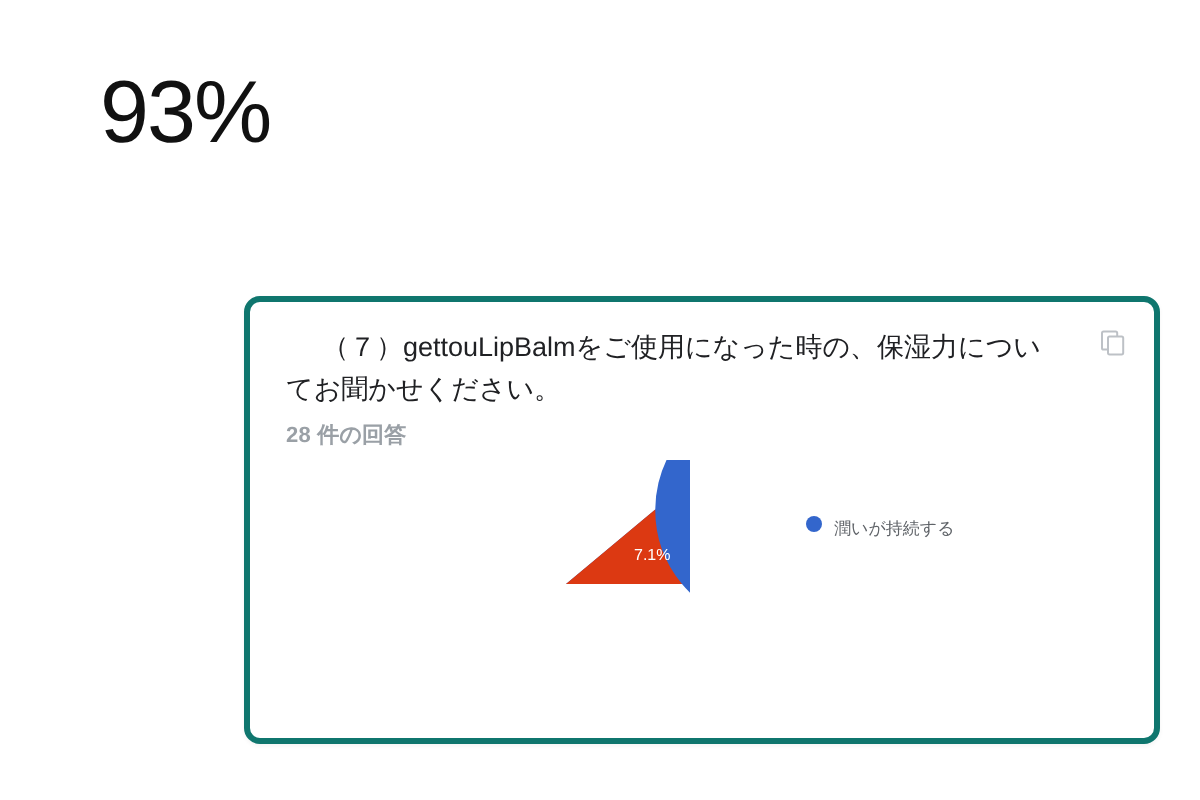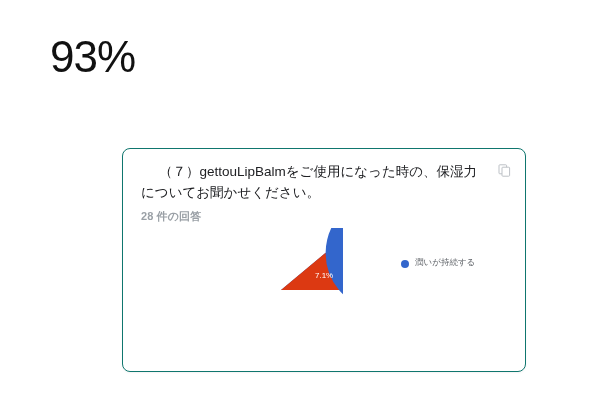--- a/index.html
+++ b/index.html
@@ -42,24 +42,24 @@
     margin-top: -2px;
     margin-left: 10px;
     white-space: nowrap;
   }
 
   
   .card {
     position: absolute;
     left: 122px;
     top: 148px;
-    width: 404px;
+    width: 458px;
     height: 224px;
     background: #ffffff;
-    border: 1px solid #0f766e;
+    border: 3px solid #0f766e;
     border-radius: 8px;
     box-sizing: border-box;
     box-shadow: 0 1px 2px rgba(60,64,67,0.06);
   }
   .card-head {
     position: relative;
     padding: 12px 44px 0 18px;
   }
   .question-text {
     font-size: 13.5px;
@@ -108,21 +108,21 @@
 
   
   .legend {
     position: absolute;
     left: 278px;
     top: 32px;
     width: 170px;
   }
   .legend-item {
     display: flex;
-    align-items: flex-end;
+    align-items: flex-start;
     margin-bottom: 5px;
     line-height: 12px;
   }
   .legend-swatch {
     width: 8px;
     height: 8px;
     border-radius: 50%;
     flex: 0 0 8px;
     margin-right: 6px;
   }

